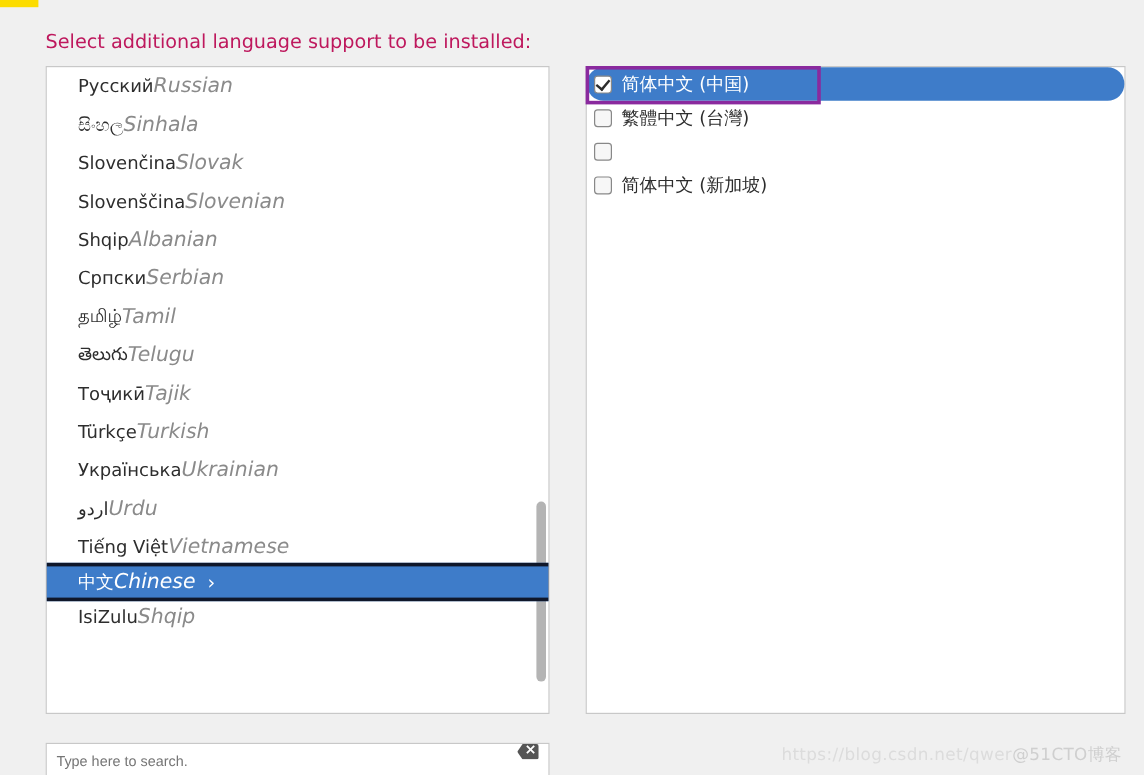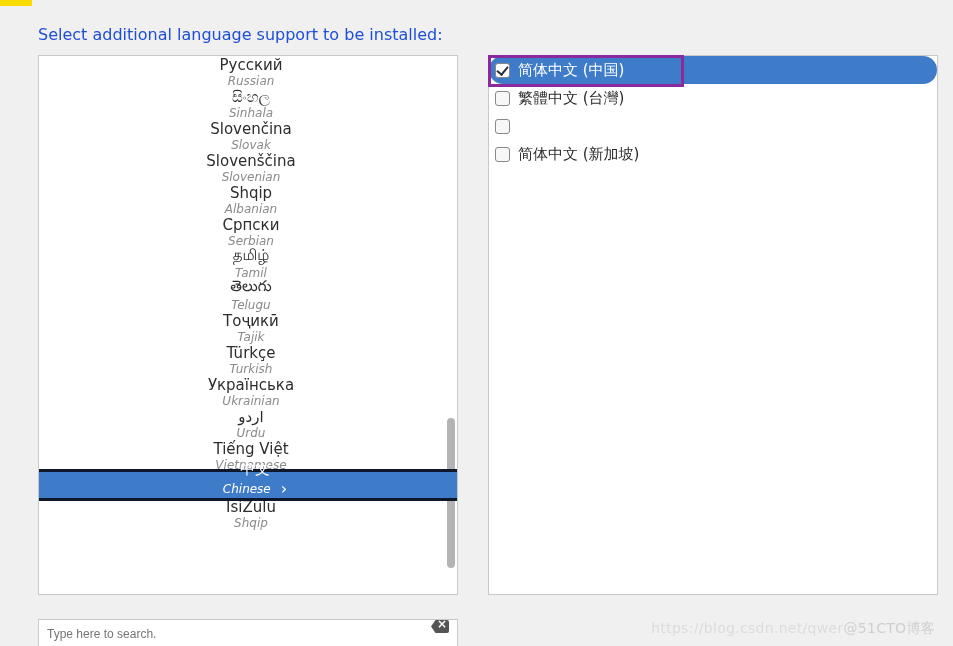--- a/index.html
+++ b/index.html
@@ -17,21 +17,21 @@
       position: absolute;
       top: 0; left: 0;
       width: 32px; height: 6px;
       background: #fcdc00;
     }
     .header-label {
       position: absolute;
       top: 25px;
       left: 38px;
       font-size: 16px;
-      color: #1d4ed8;
+      color: #be185d;
     }
     .columns {
       position: absolute;
       top: 55px;
       left: 38px;
       display: flex;
       gap: 30px;
     }
     .left-panel {
       width: 420px;
@@ -41,28 +41,27 @@
     .lang-list {
       background: #fff;
       border: 1px solid #c8c8c8;
       height: 540px;
       position: relative;
       overflow: hidden;
     }
     .lang-row {
       display: flex;
       align-items: center;
-      justify-content: flex-end;
+      justify-content: flex-start;
       padding: 0 20px 0 26px;
       height: 32px;
       cursor: default;
-      flex-direction: column;
     }
     .lang-row .native { font-size: 15px; color: #2d2d2d; }
-    .lang-row .english { font-size: 12px; color: #8a8a8a; font-style: italic; }
+    .lang-row .english { font-size: 17px; color: #8a8a8a; font-style: italic; }
     .lang-row.selected {
       background: #3e7cc9;
       color: #fff;
       border: 3px solid #0f172a;
       margin: -3px;
       position: relative;
       z-index: 2;
       padding-right: 12px;
     }
     .lang-row.selected .native,

